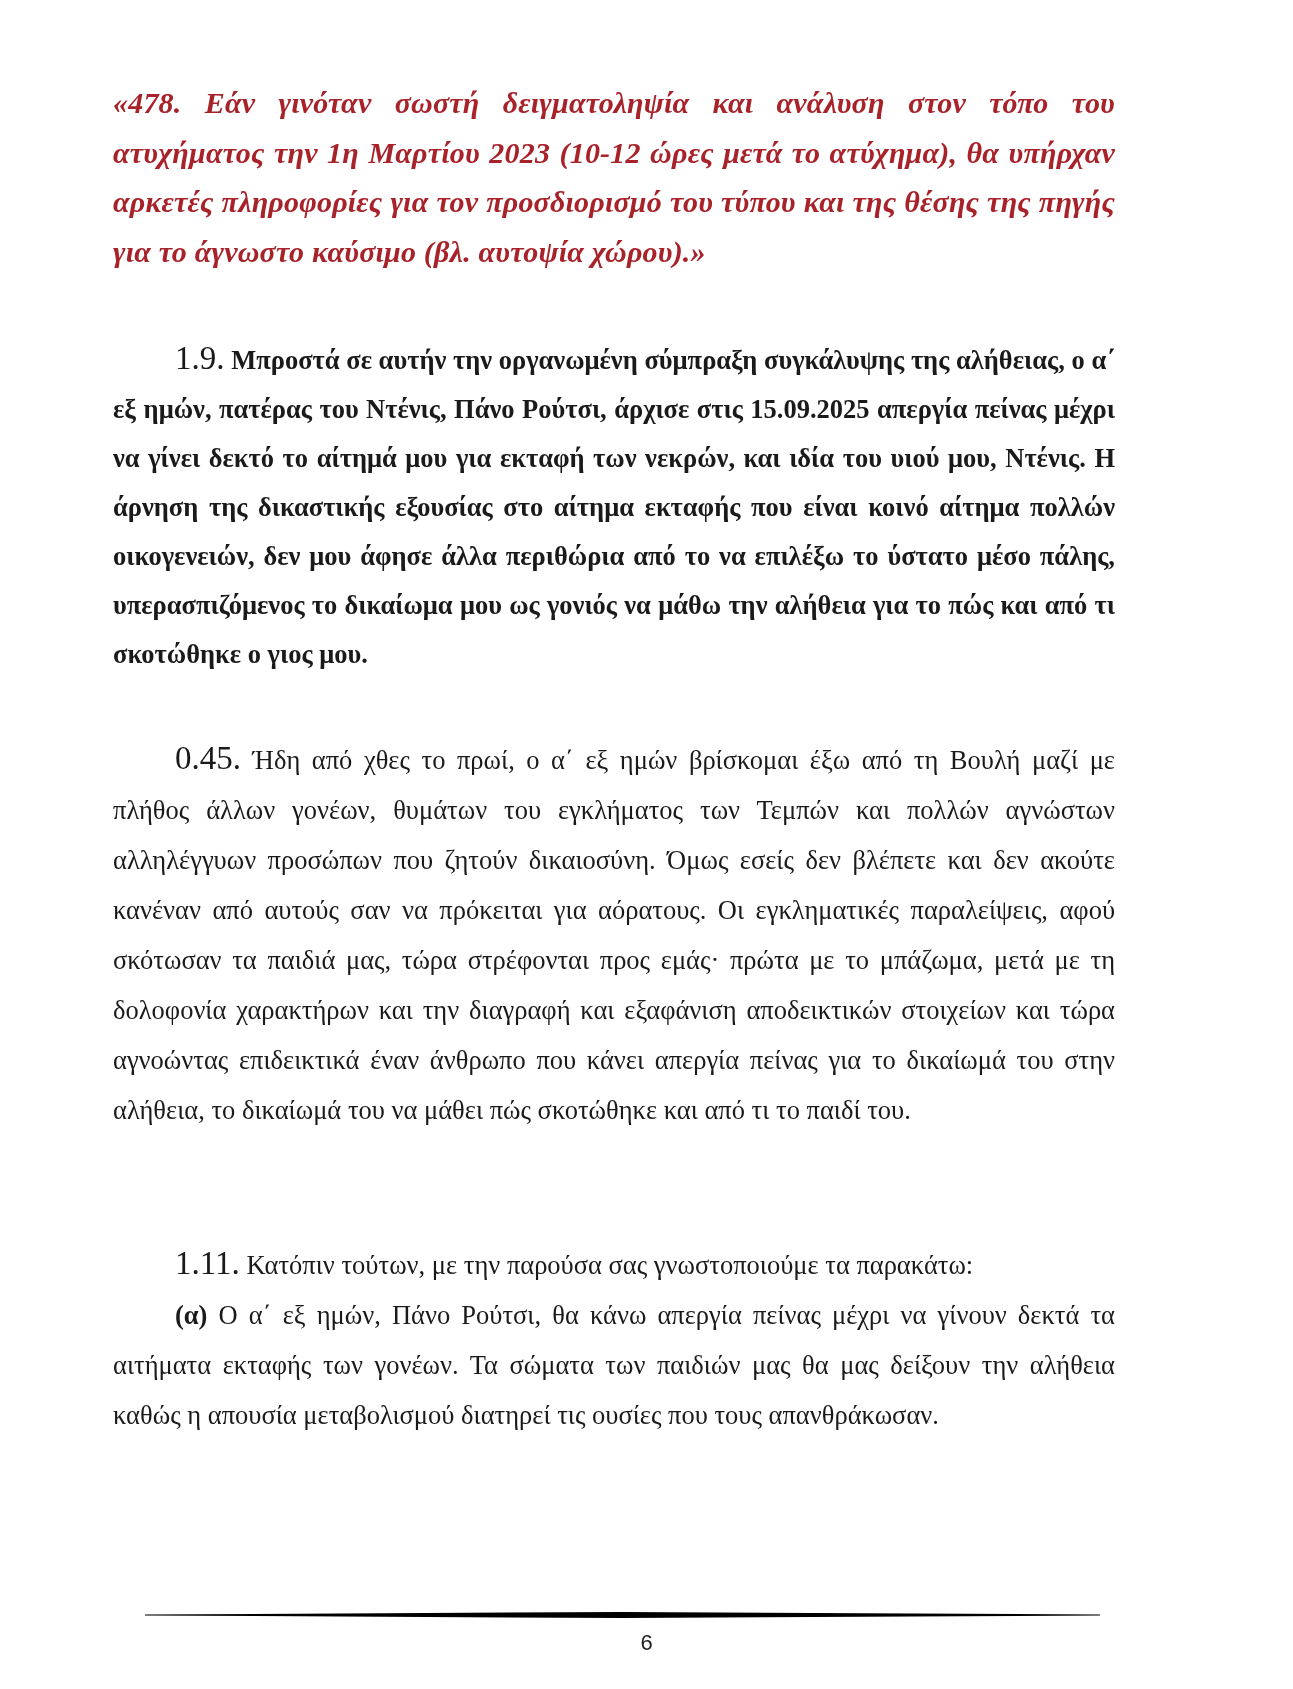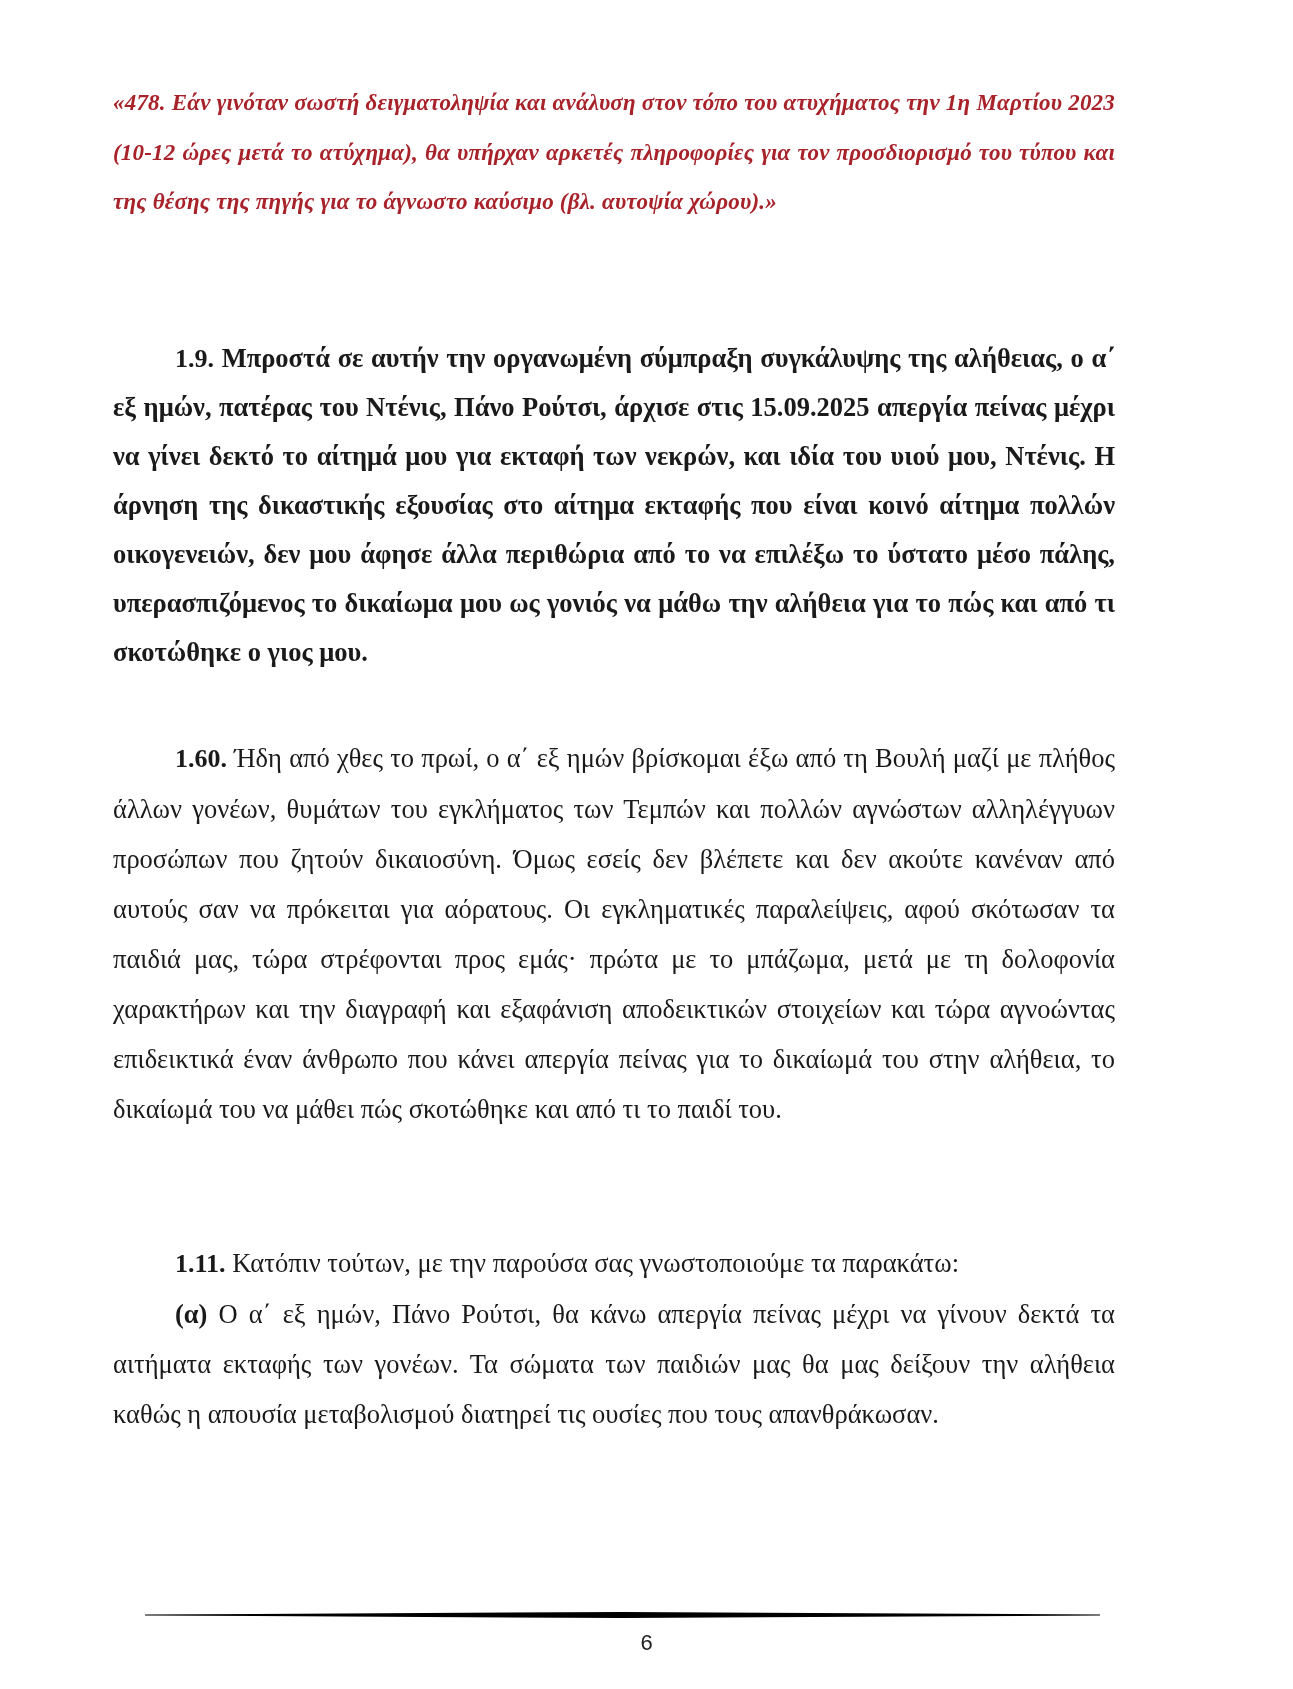--- a/index.html
+++ b/index.html
@@ -1,46 +1,46 @@
 <!DOCTYPE html>
 <html><head>
 <meta charset="utf-8">
 <style>
   html, body { margin: 0; padding: 0; background: #ffffff; }
   body { width: 1293px; height: 1689px; position: relative; overflow: hidden; }
   .page { position: absolute; left: 0; top: 0; width: 1293px; height: 1689px; background: #fff; }
   .para { position: absolute; left: 113px; width: 1002px; font-family: "Liberation Serif", serif; font-size: 27px; text-align: justify; text-align-last: left; color: #1a1a1a; }
-  .quote { top: 78px; color: #a8222a; font-style: italic; font-weight: bold; line-height: 49.5px; font-size: 23px; letter-spacing: 0.2px; }
+  .quote { top: 78px; color: #a8222a; font-style: italic; font-weight: bold; line-height: 49.5px; font-size: 30px; letter-spacing: 0.2px; }
   .p19 { top: 334px; font-weight: bold; line-height: 49px; font-size: 26.5px; }
   .p110 { top: 733px; line-height: 50px; font-size: 26.5px; }
   .p111 { top: 1238px; line-height: 50px; font-size: 26.5px; }
   .indent { display: inline-block; width: 62px; }
   .indent2 { display: inline-block; width: 62px; }
-  .num { font-weight: bold; font-size: 26px; }
+  .num { font-weight: normal; font-size: 33px; }
   .lbl { font-weight: bold; }
   .block { display: block; }
   .footer-rule { position: absolute; left: 145px; top: 1612px; width: 955px; height: 6px; }
   .page-number { position: absolute; left: 0; width: 1293px; top: 1630px; text-align: center; font-family: "Liberation Sans", sans-serif; font-size: 22px; color: #222; }
 </style>
 </head>
 <body>
 
 <div class="page">
 
   <div class="para quote">
     <span>«478. Εάν γινόταν σωστή δειγματοληψία και ανάλυση στον τόπο του ατυχήματος την 1η Μαρτίου 2023 (10-12 ώρες μετά το ατύχημα), θα υπήρχαν αρκετές πληροφορίες για τον προσδιορισμό του τύπου και της θέσης της πηγής για το άγνωστο καύσιμο (βλ. αυτοψία χώρου).»</span>
   </div>
 
   <div class="para p19">
     <span class="indent"></span><span class="num">1.9.</span>
     <span>Μπροστά σε αυτήν την οργανωμένη σύμπραξη συγκάλυψης της αλήθειας, ο α΄ εξ ημών, πατέρας του Ντένις, Πάνο Ρούτσι,  άρχισε στις 15.09.2025 απεργία πείνας μέχρι να γίνει δεκτό το αίτημά μου για εκταφή των νεκρών, και ιδία του υιού μου, Ντένις. Η άρνηση της δικαστικής εξουσίας στο αίτημα εκταφής που είναι κοινό αίτημα πολλών οικογενειών, δεν μου άφησε άλλα περιθώρια από το να επιλέξω το ύστατο μέσο πάλης, υπερασπιζόμενος το δικαίωμα μου ως γονιός να μάθω την αλήθεια για το πώς και από τι σκοτώθηκε ο γιος μου.</span>
   </div>
 
   <div class="para p110">
-    <span class="indent"></span><span class="num">1.60.</span>
+    <span class="indent"></span><span class="num">0.45.</span>
     <span>Ήδη από χθες  το πρωί, ο α΄ εξ ημών βρίσκομαι έξω από τη Βουλή μαζί με πλήθος άλλων γονέων, θυμάτων του εγκλήματος των Τεμπών και πολλών αγνώστων αλληλέγγυων προσώπων που ζητούν δικαιοσύνη. Όμως εσείς δεν βλέπετε και δεν ακούτε κανέναν από αυτούς σαν να πρόκειται για αόρατους. Οι εγκληματικές παραλείψεις, αφού σκότωσαν τα παιδιά μας, τώρα στρέφονται προς εμάς· πρώτα με το μπάζωμα, μετά με τη δολοφονία χαρακτήρων και την διαγραφή και εξαφάνιση αποδεικτικών στοιχείων και τώρα αγνοώντας επιδεικτικά έναν άνθρωπο που κάνει απεργία πείνας για το δικαίωμά του στην αλήθεια, το δικαίωμά του να μάθει πώς σκοτώθηκε  και από τι το παιδί του.</span>
   </div>
 
   <div class="para p111">
     <div class="block">
       <span class="indent"></span><span class="num">1.11.</span>
       <span>Κατόπιν  τούτων, με την παρούσα σας γνωστοποιούμε τα παρακάτω:</span>
     </div>
     <div class="block">
       <span class="indent2"></span><span class="lbl">(α)</span>

